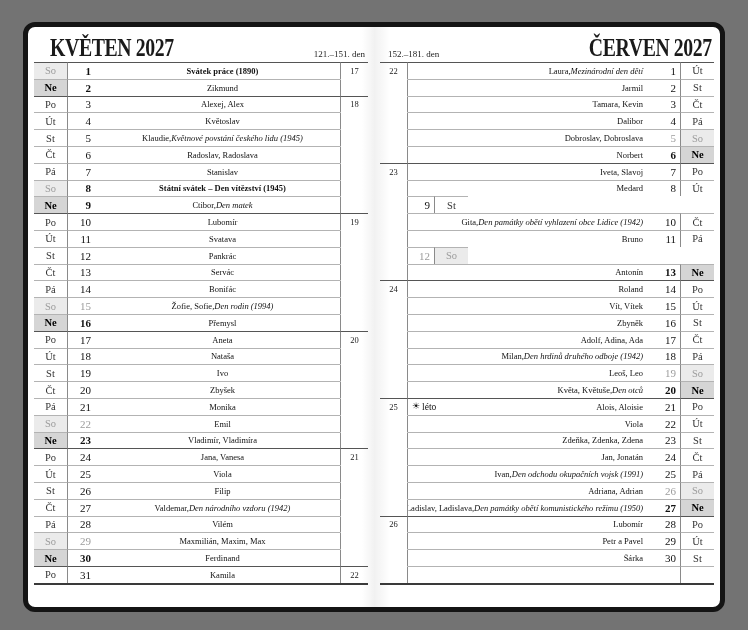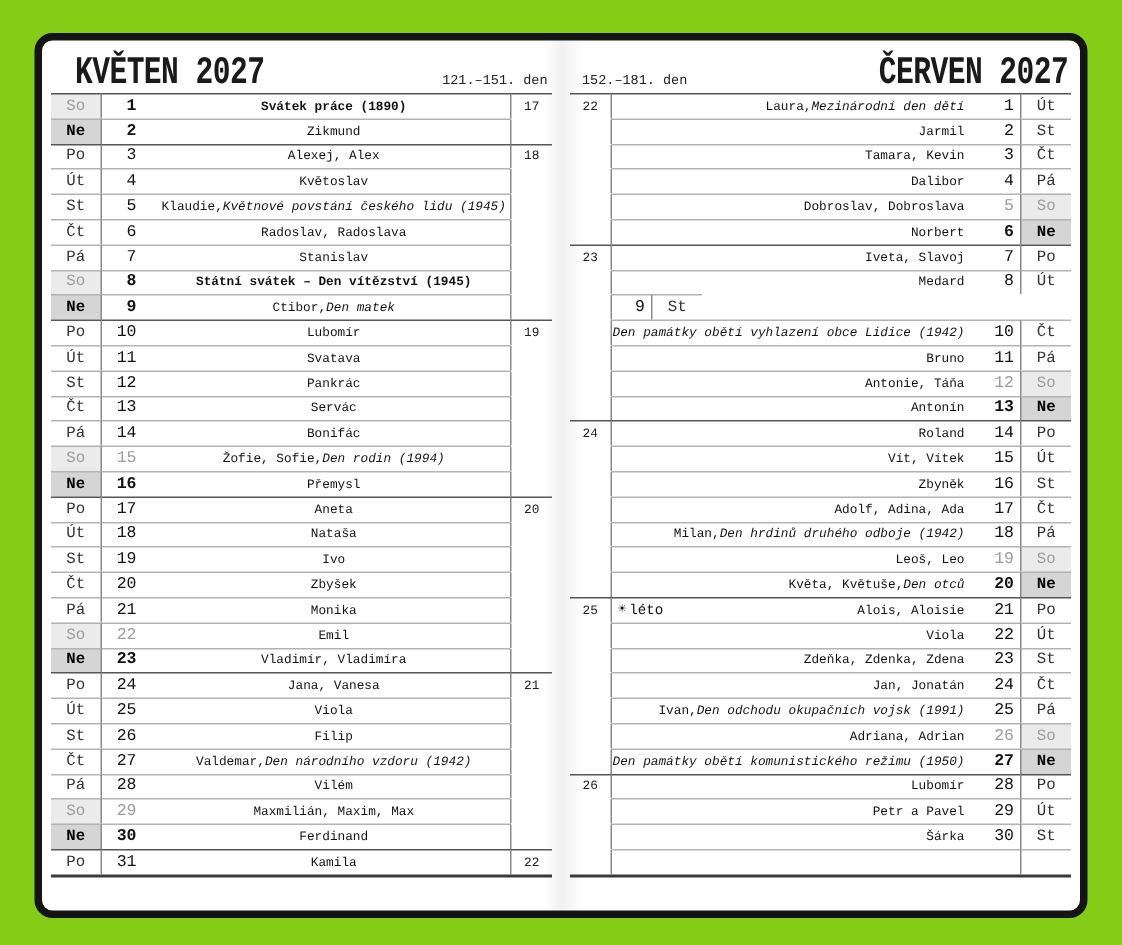--- a/index.html
+++ b/index.html
@@ -1,17 +1,17 @@
 <!DOCTYPE html>
 <html><head>
 <meta charset="utf-8">
 <style>
   html,body{margin:0;padding:0;background:#fff;}
-  .canvas{position:relative;width:748px;height:630px;background:#84cc16;
-          font-family:Liberation Mono, monospace;color:#111;overflow:hidden;}
+  .canvas{position:relative;width:748px;height:630px;background:#737373;
+          font-family:Liberation Serif, serif;color:#111;overflow:hidden;}
   .frame{position:absolute;left:23px;top:22px;width:702px;height:590px;
          border:5px solid #141414;border-radius:12px;box-sizing:border-box;background:#fff;}
   .fold{position:absolute;left:334px;top:0;width:28px;height:100%;
         background:linear-gradient(to right,rgba(0,0,0,0),rgba(0,0,0,0.055) 45%,rgba(0,0,0,0));pointer-events:none;}
   .page{position:absolute;top:5px;width:334px;height:572px;}
   .page.left{left:6px;}
   .page.right{right:6px;}
   .page-header{position:absolute;top:0;left:0;right:0;height:29px;}
   .title{position:absolute;bottom:0;font-size:26px;font-weight:bold;line-height:26px;
          letter-spacing:-0.5px;white-space:nowrap;color:#1a1a1a;}
@@ -402,23 +402,20 @@
           <div class="row">
             <div class="cell c-week"></div>
             <div class="cell c-name">
               <span>Bruno</span>
             </div>
             <div class="cell c-num">11</div>
             <div class="cell c-wd">Pá</div>
           </div>
           <div class="row sat">
             <div class="cell c-week"></div>
-            <div class="cell c-name">
-              <span>Antonie, Táňa</span>
-            </div>
             <div class="cell c-num ng">12</div>
             <div class="cell c-wd">So</div>
           </div>
           <div class="row sun">
             <div class="cell c-week"></div>
             <div class="cell c-name">
               <span>Antonín</span>
             </div>
             <div class="cell c-num nb">13</div>
             <div class="cell c-wd">Ne</div>

